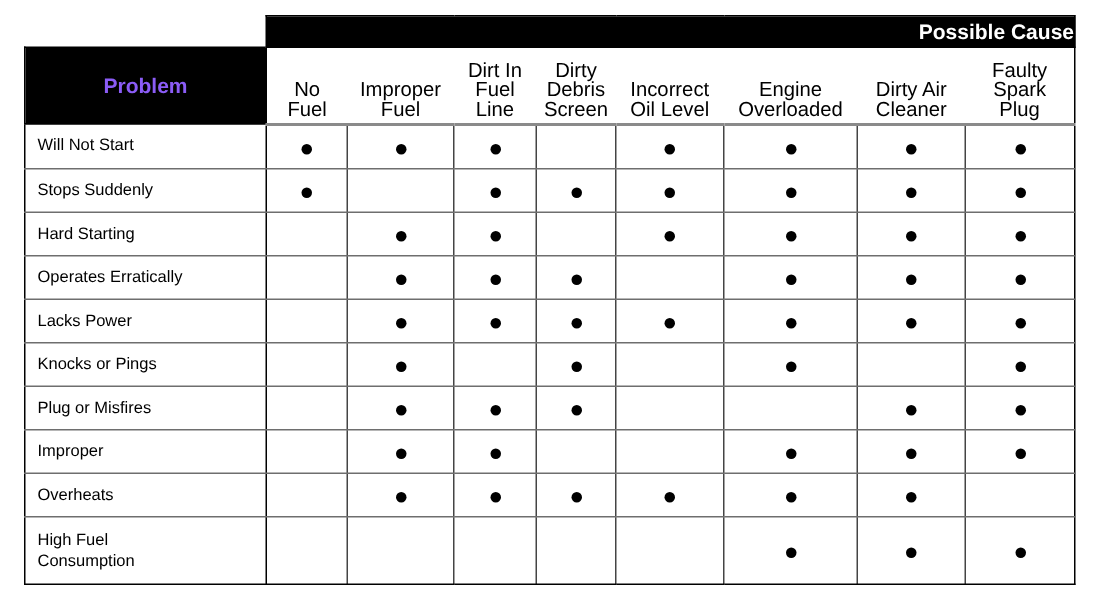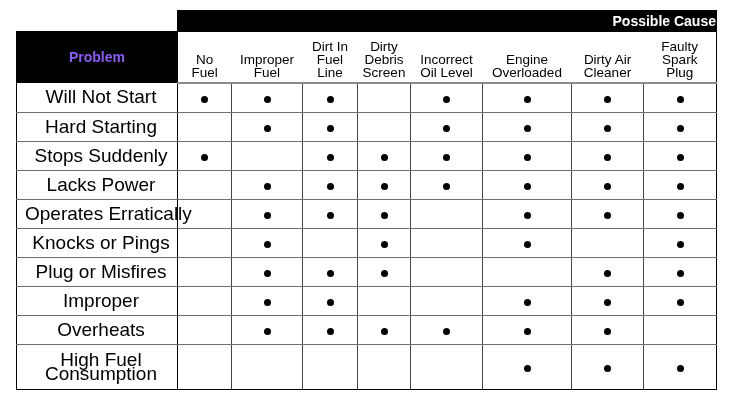--- a/index.html
+++ b/index.html
@@ -72,22 +72,22 @@
       border-top: 1px solid #ef4444;
       border-bottom: 2px solid #8a8a8a;
       border-left: none;
       border-right: none;
       background: #fff;
     }
     th.cause-head.last {
       border-right: 1px solid #000;
     }
     td.problem-cell {
-      font-size: 19px;
-      text-align: center;
+      font-size: 11px;
+      text-align: left;
       padding: 0 0 0 8px;
       border: 1px solid #000;
       border-top: 1px solid #6e6e6e;
       border-bottom: 1px solid #6e6e6e;
       height: 28px;
       line-height: 14px;
       vertical-align: middle;
       white-space: nowrap;
     }
     td.mark-cell {
@@ -178,59 +178,59 @@
           <td class="mark-cell"><span class="dot"></span></td>
           <td class="mark-cell"><span class="dot"></span></td>
           <td class="mark-cell"><span class="dot"></span></td>
           <td class="mark-cell"></td>
           <td class="mark-cell"><span class="dot"></span></td>
           <td class="mark-cell"><span class="dot"></span></td>
           <td class="mark-cell"><span class="dot"></span></td>
           <td class="mark-cell last"><span class="dot"></span></td>
         </tr>
         <tr>
+          <td class="problem-cell">Stops Suddenly</td>
+          <td class="mark-cell"><span class="dot"></span></td>
+          <td class="mark-cell"></td>
+          <td class="mark-cell"><span class="dot"></span></td>
+          <td class="mark-cell"><span class="dot"></span></td>
+          <td class="mark-cell"><span class="dot"></span></td>
+          <td class="mark-cell"><span class="dot"></span></td>
+          <td class="mark-cell"><span class="dot"></span></td>
+          <td class="mark-cell last"><span class="dot"></span></td>
+        </tr>
+        <tr>
           <td class="problem-cell">Hard Starting</td>
           <td class="mark-cell"></td>
           <td class="mark-cell"><span class="dot"></span></td>
           <td class="mark-cell"><span class="dot"></span></td>
           <td class="mark-cell"></td>
           <td class="mark-cell"><span class="dot"></span></td>
           <td class="mark-cell"><span class="dot"></span></td>
           <td class="mark-cell"><span class="dot"></span></td>
           <td class="mark-cell last"><span class="dot"></span></td>
         </tr>
         <tr>
-          <td class="problem-cell">Stops Suddenly</td>
-          <td class="mark-cell"><span class="dot"></span></td>
-          <td class="mark-cell"></td>
-          <td class="mark-cell"><span class="dot"></span></td>
-          <td class="mark-cell"><span class="dot"></span></td>
-          <td class="mark-cell"><span class="dot"></span></td>
+          <td class="problem-cell">Operates Erratically</td>
+          <td class="mark-cell"></td>
+          <td class="mark-cell"><span class="dot"></span></td>
+          <td class="mark-cell"><span class="dot"></span></td>
+          <td class="mark-cell"><span class="dot"></span></td>
+          <td class="mark-cell"></td>
           <td class="mark-cell"><span class="dot"></span></td>
           <td class="mark-cell"><span class="dot"></span></td>
           <td class="mark-cell last"><span class="dot"></span></td>
         </tr>
         <tr>
           <td class="problem-cell">Lacks Power</td>
           <td class="mark-cell"></td>
           <td class="mark-cell"><span class="dot"></span></td>
           <td class="mark-cell"><span class="dot"></span></td>
           <td class="mark-cell"><span class="dot"></span></td>
           <td class="mark-cell"><span class="dot"></span></td>
-          <td class="mark-cell"><span class="dot"></span></td>
-          <td class="mark-cell"><span class="dot"></span></td>
-          <td class="mark-cell last"><span class="dot"></span></td>
-        </tr>
-        <tr>
-          <td class="problem-cell">Operates Erratically</td>
-          <td class="mark-cell"></td>
-          <td class="mark-cell"><span class="dot"></span></td>
-          <td class="mark-cell"><span class="dot"></span></td>
-          <td class="mark-cell"><span class="dot"></span></td>
-          <td class="mark-cell"></td>
           <td class="mark-cell"><span class="dot"></span></td>
           <td class="mark-cell"><span class="dot"></span></td>
           <td class="mark-cell last"><span class="dot"></span></td>
         </tr>
         <tr>
           <td class="problem-cell">Knocks or Pings</td>
           <td class="mark-cell"></td>
           <td class="mark-cell"><span class="dot"></span></td>
           <td class="mark-cell"></td>
           <td class="mark-cell"><span class="dot"></span></td>

